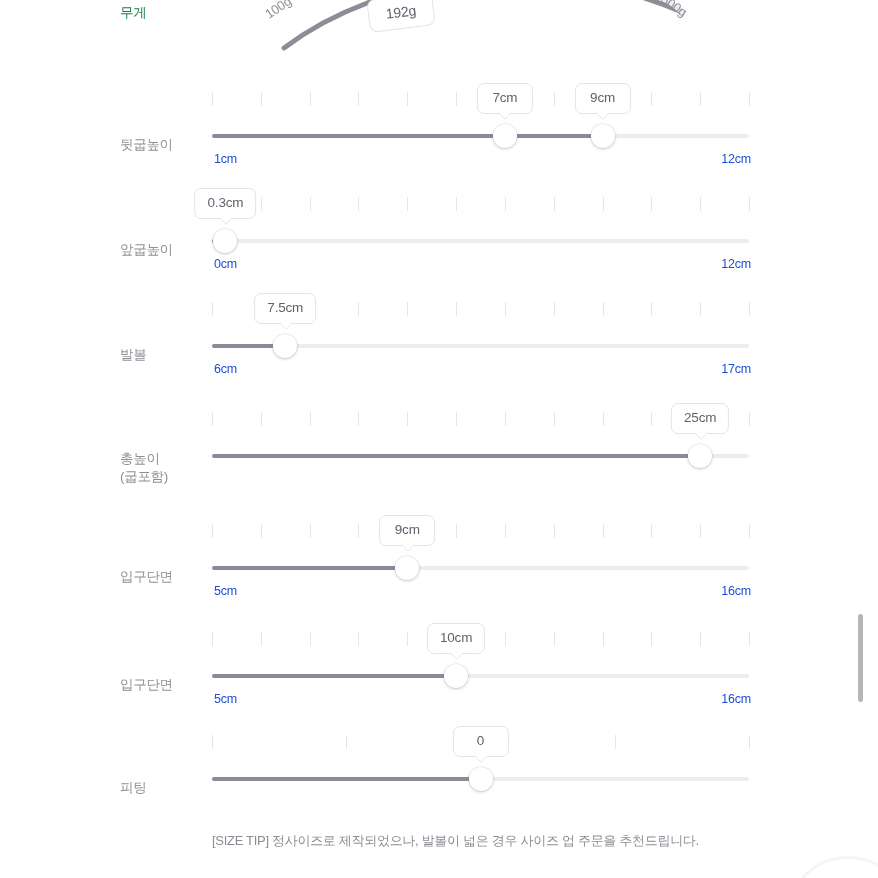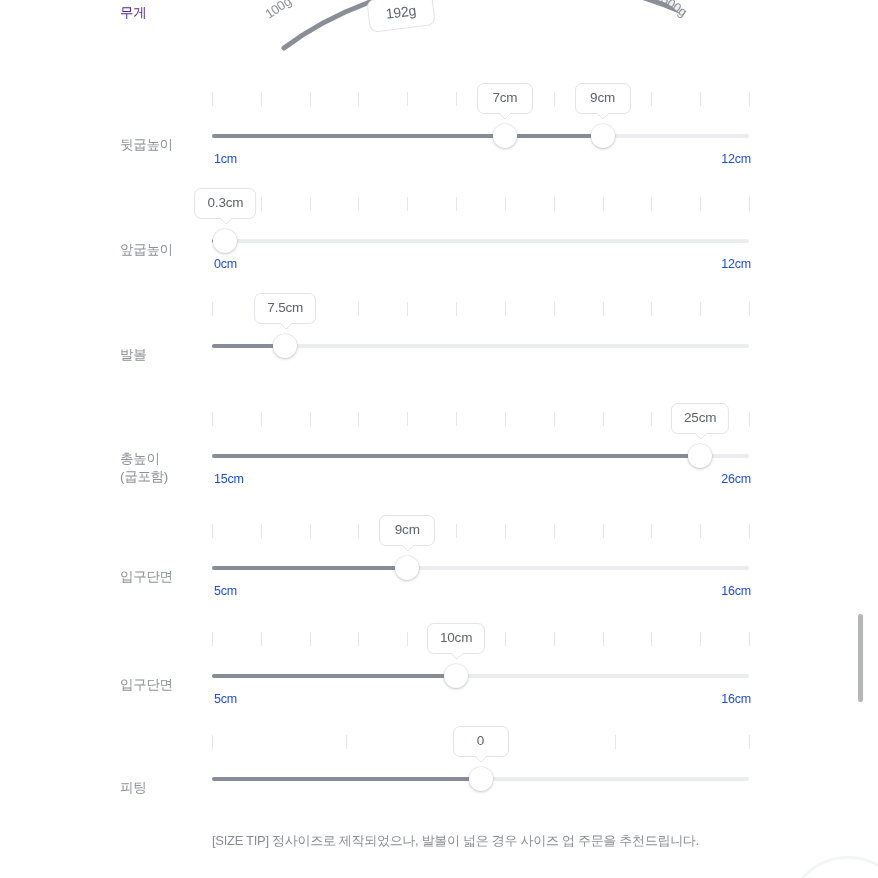--- a/index.html
+++ b/index.html
@@ -132,21 +132,21 @@
 
   
   #weight-row{
     position:absolute;
     left:0; top:-8px;
     width:878px; height:80px;
     overflow:hidden;
   }
   #weight-row .row-label{
     top:12px;
-    color:#4c1d95;
+    color:#15803d;
   }
   .arc-svg{
     position:absolute;
     left:212px;
     top:-44px;
     width:540px;
     height:120px;
   }
   .arc-lo,.arc-hi{
     position:absolute;
@@ -322,20 +322,24 @@
           <div class="tick" style="left: 81.8182%;"></div>
           <div class="tick" style="left: 90.9091%;"></div>
           <div class="tick" style="left: 100%;"></div>
         </div>
         <div class="track-wrap">
           <div class="track"></div>
           <div class="track-fill" style="left: 0%; width: 13.6364%;"></div>
           <div class="handle" style="left: 13.6364%;"></div>
         </div>
         <div class="bubble" style="left: calc(13.6364%);">7.5cm</div>
+        <div class="minmax">
+          <span class="lo">6cm</span>
+          <span class="hi">17cm</span>
+        </div>
       </div>
     </div>
     <div class="row" style="top: 400px;">
       <div class="row-label" style="top: 50px;">총높이
 (굽포함)</div>
       <div class="slider-area">
         <div class="ticks">
           <div class="tick" style="left: 0%;"></div>
           <div class="tick" style="left: 9.09091%;"></div>
           <div class="tick" style="left: 18.1818%;"></div>
@@ -348,24 +352,20 @@
           <div class="tick" style="left: 81.8182%;"></div>
           <div class="tick" style="left: 90.9091%;"></div>
           <div class="tick" style="left: 100%;"></div>
         </div>
         <div class="track-wrap">
           <div class="track"></div>
           <div class="track-fill" style="left: 0%; width: 90.9091%;"></div>
           <div class="handle" style="left: 90.9091%;"></div>
         </div>
         <div class="bubble" style="left: calc(90.9091%);">25cm</div>
-        <div class="minmax">
-          <span class="lo">15cm</span>
-          <span class="hi">26cm</span>
-        </div>
       </div>
     </div>
     <div class="row" style="top: 512px;">
       <div class="row-label" style="top: 56px;">입구단면</div>
       <div class="slider-area">
         <div class="ticks">
           <div class="tick" style="left: 0%;"></div>
           <div class="tick" style="left: 9.09091%;"></div>
           <div class="tick" style="left: 18.1818%;"></div>
           <div class="tick" style="left: 27.2727%;"></div>

